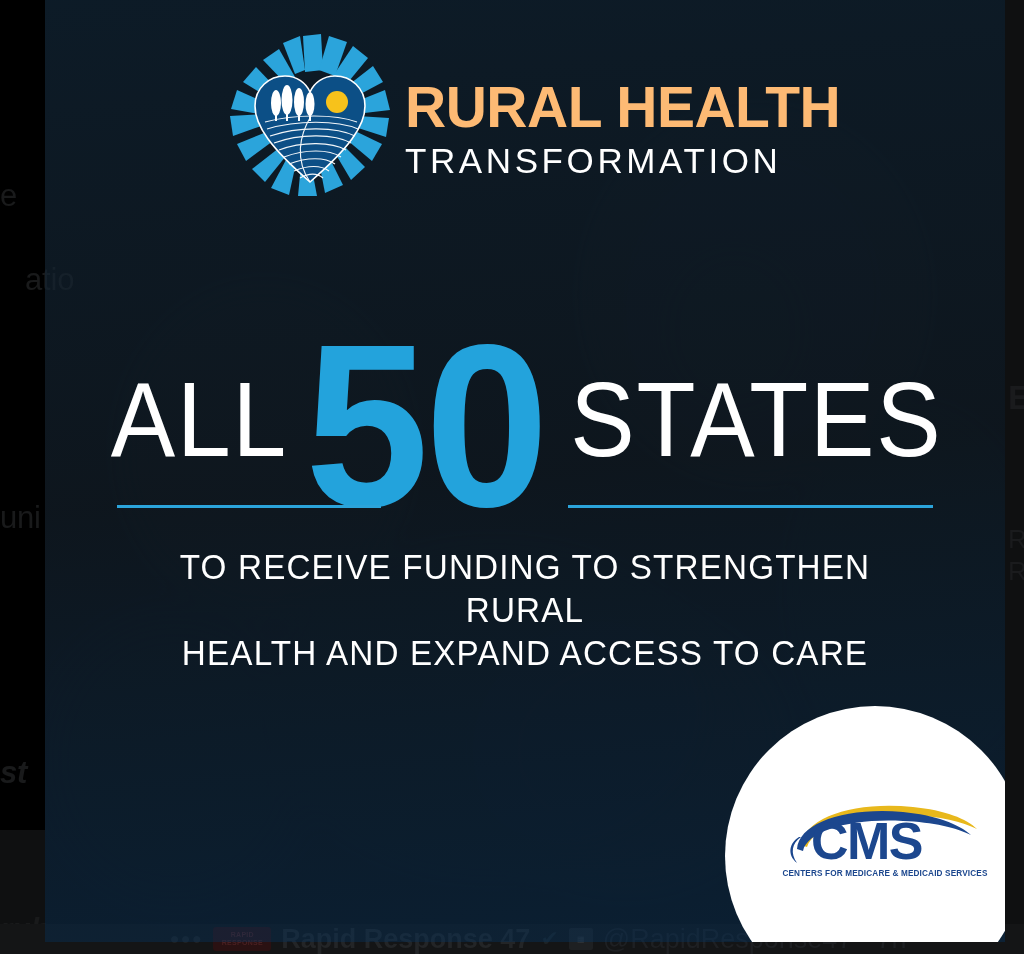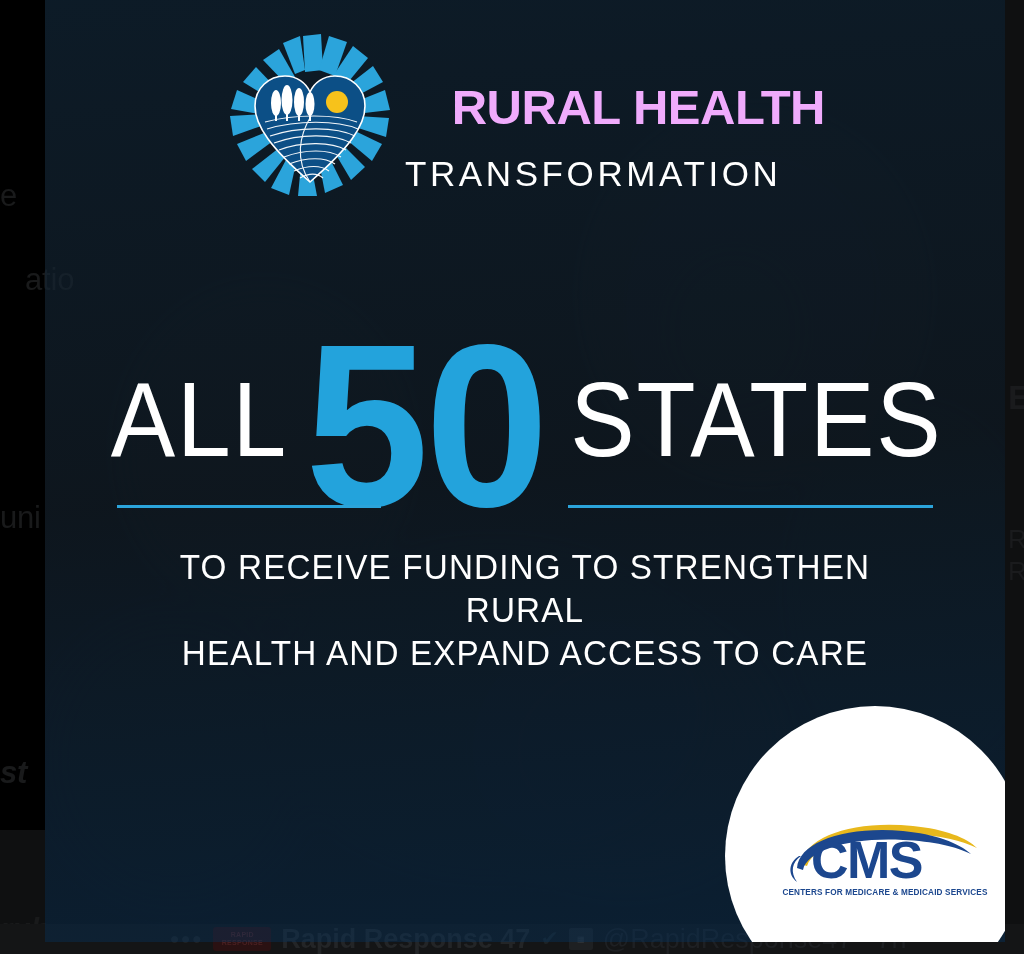--- a/index.html
+++ b/index.html
@@ -57,26 +57,26 @@
 
   
   .photo-layer { position:absolute; inset:0; opacity:.30; mix-blend-mode:overlay; }
   .blob { position:absolute; border-radius:50%; filter:blur(22px); }
 
   
   .logo-lockup { position:absolute; left:180px; top:30px; width:600px; height:175px; z-index:5; }
   .mark { position:absolute; left:0; top:0; width:170px; height:170px; }
   .wordmark { position:absolute; left:180px; top:48px; width:420px; }
   .wm-line1 {
-    color:#f0abfc; font-size:49px; font-weight:700; letter-spacing:-.5px;
+    color:#fdba74; font-size:57px; font-weight:700; letter-spacing:-.5px;
     line-height:58px; white-space:nowrap;text-align:right;
   }
   .wm-line2 {
     color:#ffffff; font-size:35px; font-weight:300; letter-spacing:3.6px;
-    line-height:40px; white-space:nowrap; margin-top:18px;
+    line-height:40px; white-space:nowrap; margin-top:5px;
   }
 
   
   .headline {
     position:absolute; left:0; top:330px; width:960px; height:180px; z-index:5;
     display:flex; align-items:center; justify-content:center;padding-left:12px;
   }
   .hl-word {
     color:#ffffff; font-size:105px; font-weight:300; letter-spacing:2px;
     line-height:110px; transform:scaleX(.92); transform-origin:center;
@@ -99,21 +99,21 @@
     text-align:center; color:#ffffff;
     font-size:35px; font-weight:400; letter-spacing:1.2px; line-height:43px;
     transform:scaleX(.95); transform-origin:center top;
   }
 
   
   .cms-badge {
     position:absolute; right:-20px; bottom:-64px; width:300px; height:300px;
     background:#ffffff; border-radius:50%; z-index:6; overflow:hidden;
   }
-  .cms-inner { position:absolute; left:38px; top:106px; width:230px; height:92px; }
+  .cms-inner { position:absolute; left:38px; top:87px; width:230px; height:92px; }
   .cms-word {
     position:absolute; left:48px; top:22px; color:#1c478e;
     font-size:52px; font-weight:700; letter-spacing:-1.5px; line-height:52px;
     font-family:"Liberation Sans", sans-serif;
   }
   .cms-sub {
     position:absolute; left:14px; top:76px; width:216px; text-align:center;
     color:#1c478e; font-size:8.2px; font-weight:700; letter-spacing:.15px;
     white-space:nowrap;
   }

